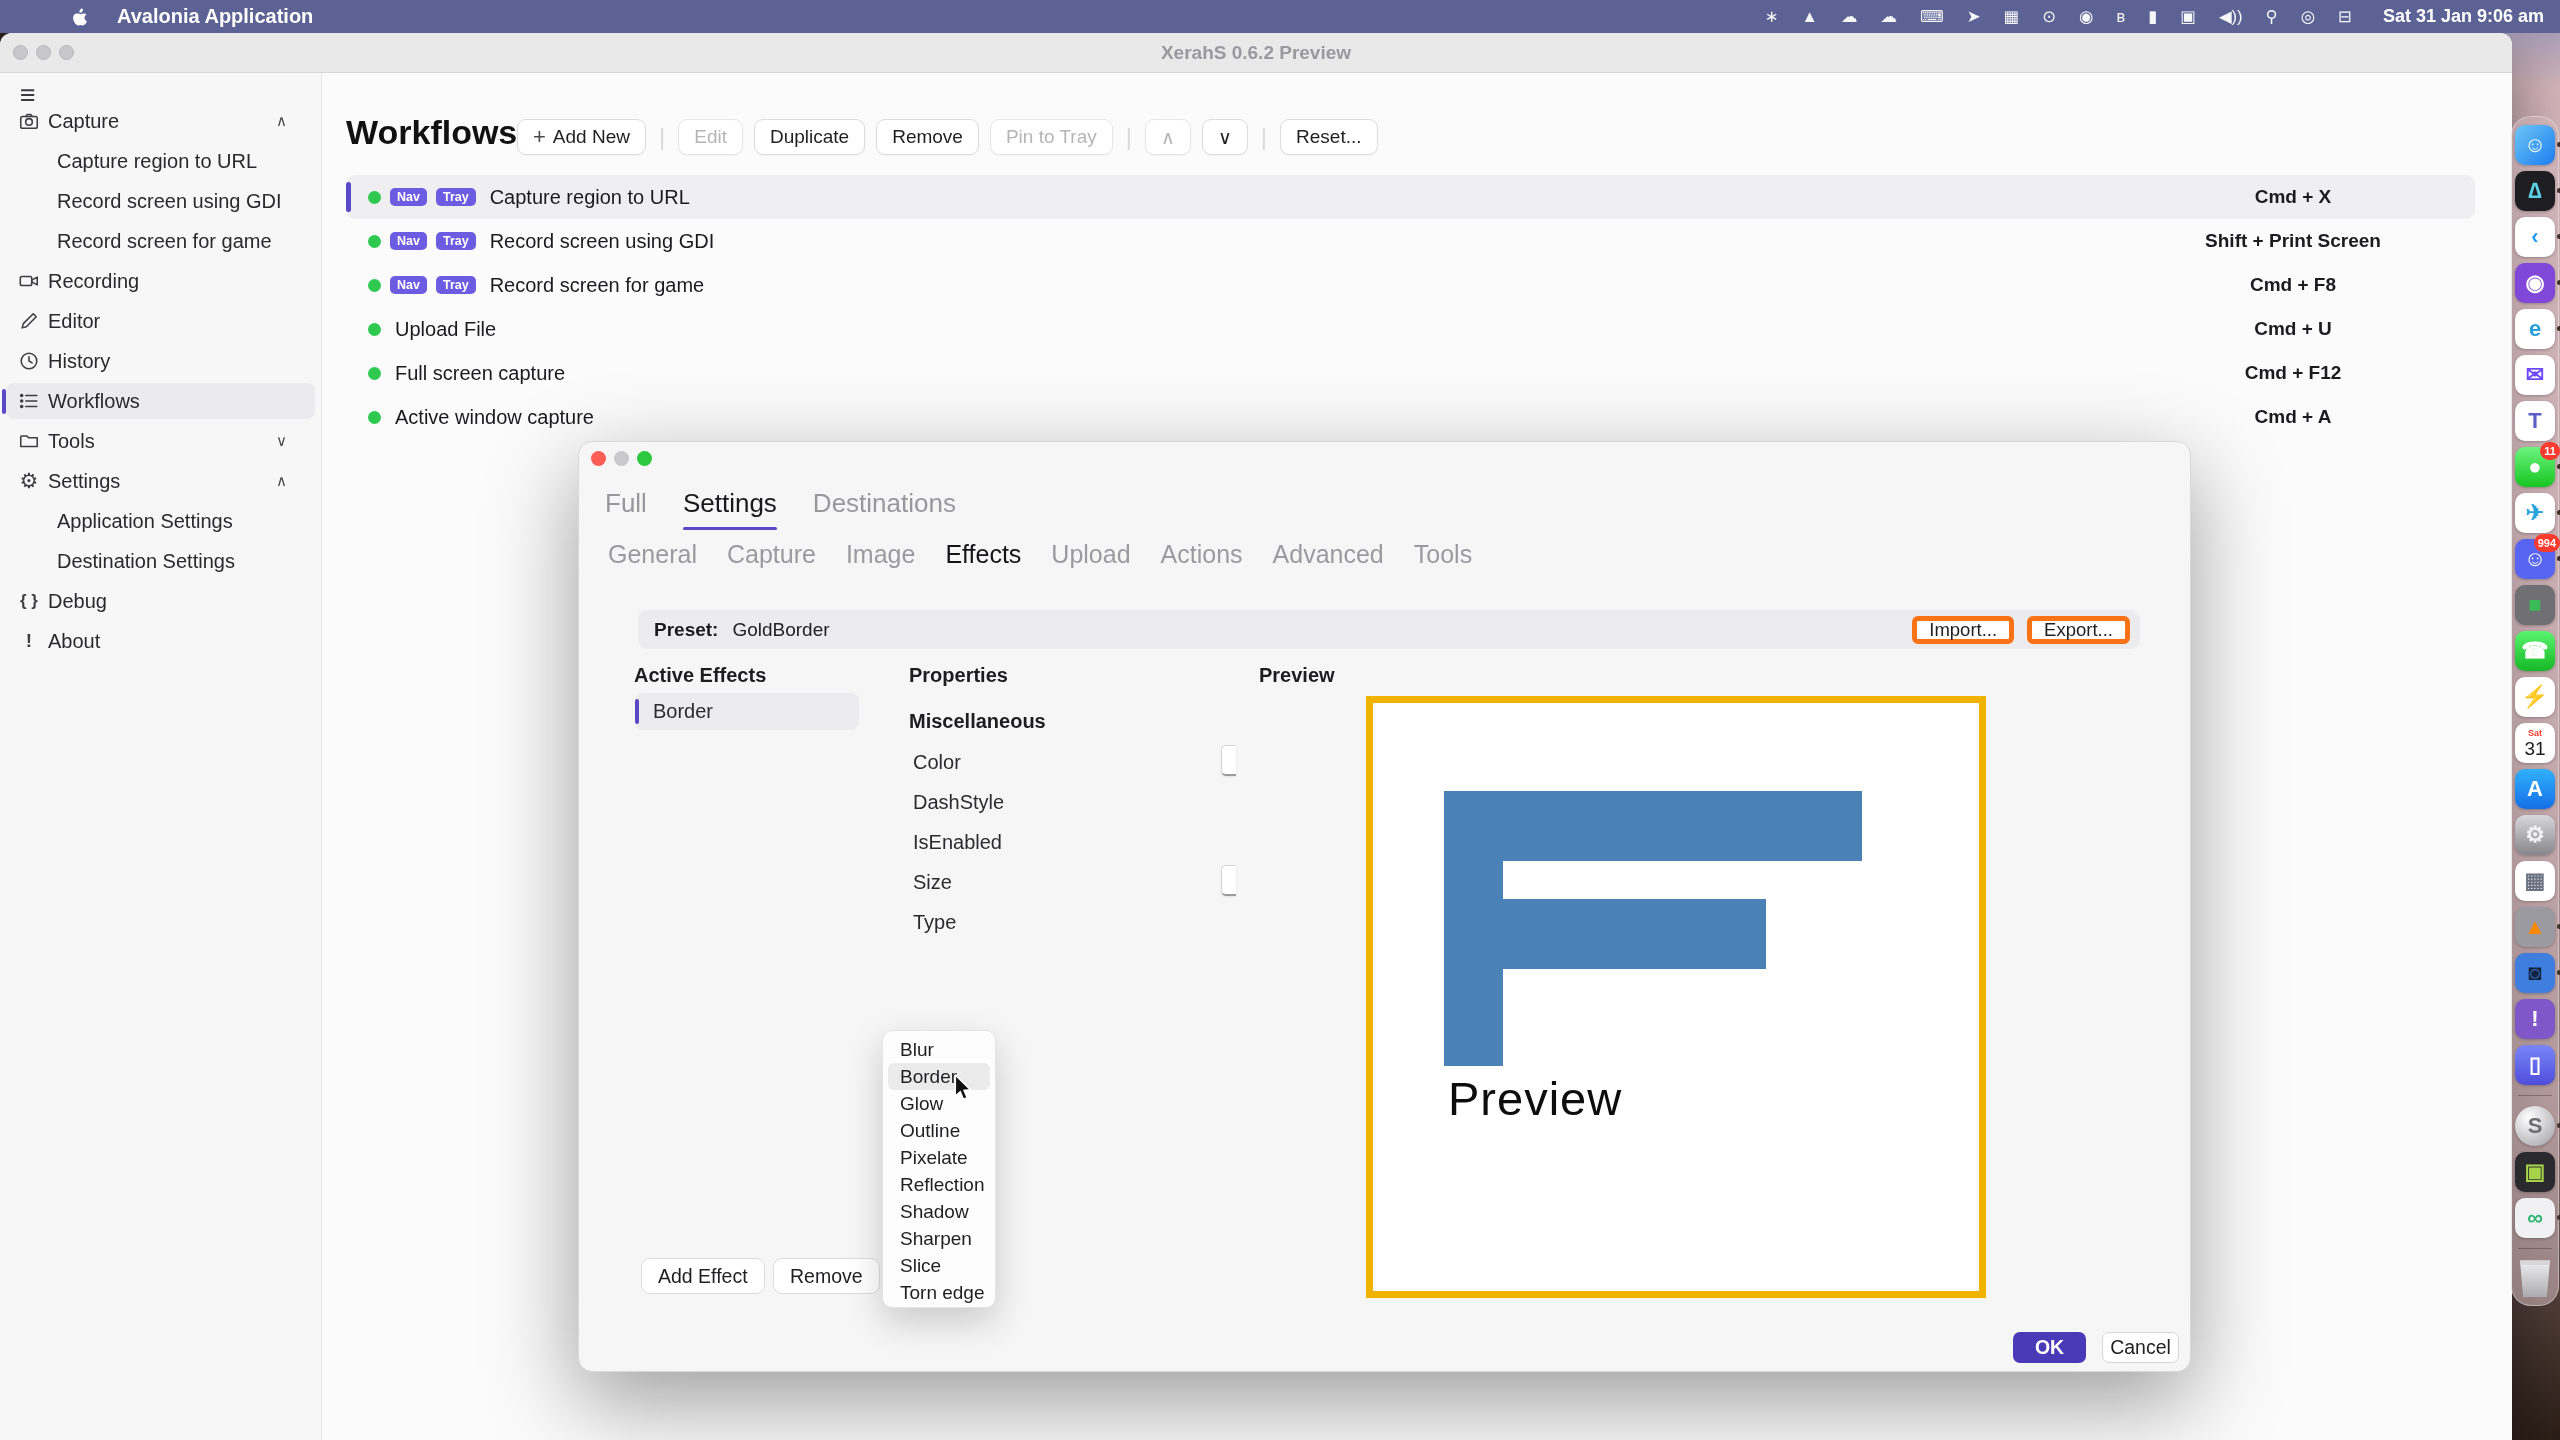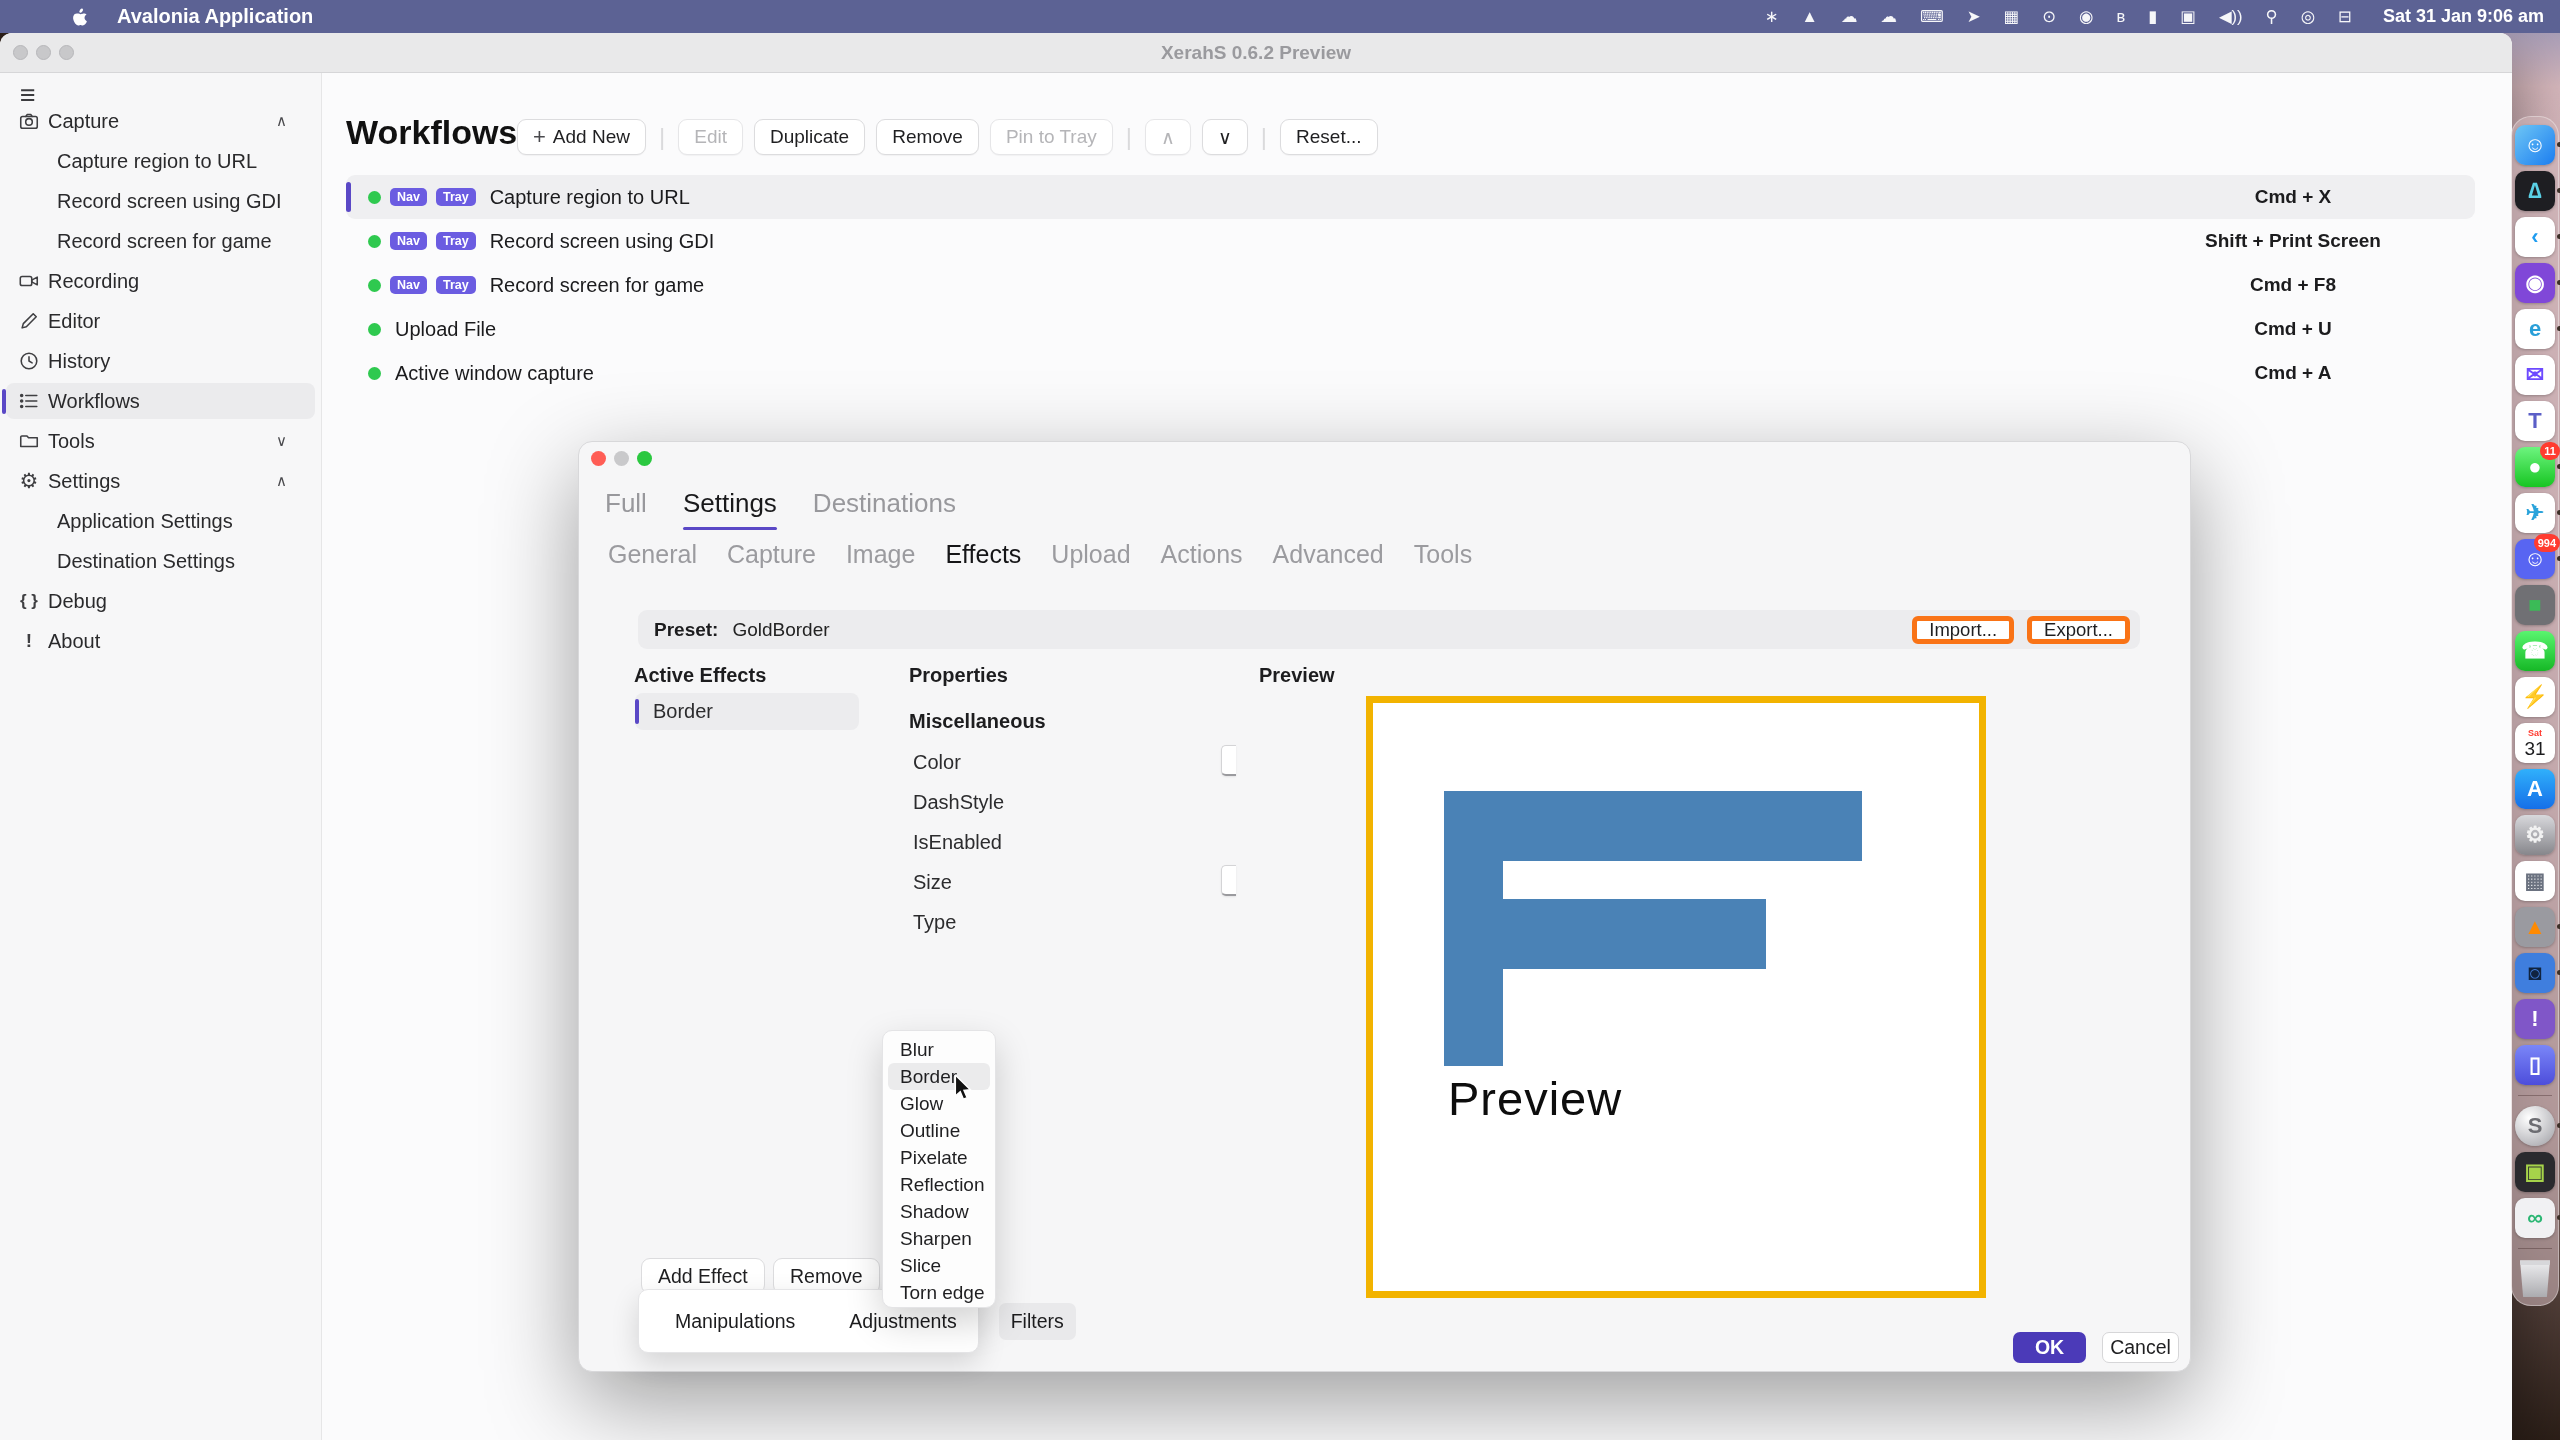--- a/index.html
+++ b/index.html
@@ -402,20 +402,27 @@
 
           <span class="wf-dot"></span>
 
           <span class="wf-name">Upload File</span>
           <span class="wf-shortcut">Cmd + U</span>
         </div>
         <div class="wf-row">
 
           <span class="wf-dot"></span>
 
+          <span class="wf-name">Full screen capture</span>
+          <span class="wf-shortcut">Cmd + F12</span>
+        </div>
+        <div class="wf-row">
+
+          <span class="wf-dot"></span>
+
           <span class="wf-name">Active window capture</span>
           <span class="wf-shortcut">Cmd + A</span>
         </div>
       </div>
   </div>
 </div>
 
 <div id="dialog">
   <div id="dlg-lights">
     <span class="light red"></span>
@@ -486,26 +493,20 @@
   <div id="gold-box" style="border-color: rgb(242, 179, 0);">
     <div class="f-bar" style="left: 71px; top: 88px; width: 59px; height: 275px; background: rgb(74, 130, 182);"></div>
     <div class="f-bar" style="left: 71px; top: 88px; width: 418px; height: 70px; background: rgb(74, 130, 182);"></div>
     <div class="f-bar" style="left: 130px; top: 196px; width: 263px; height: 70px; background: rgb(74, 130, 182);"></div>
     <div id="preview-word">Preview</div>
   </div>
 
   <button class="dlg-btn" style="left:62px;top:816px;">Add Effect</button>
   <button class="dlg-btn" style="left:194px;top:816px;">Remove</button>
 
-  <div id="effect-menu">
-
-  <span class="em-item">Manipulations</span>
-      <span class="em-item">Adjustments</span>
-      <span class="em-item hover">Filters</span>
-    </div>
 
   <div id="filters-menu">
 
   <div class="fm-item">Blur</div>
       <div class="fm-item hover">Border</div>
       <div class="fm-item">Glow</div>
       <div class="fm-item">Outline</div>
       <div class="fm-item">Pixelate</div>
       <div class="fm-item">Reflection</div>
       <div class="fm-item">Shadow</div>

